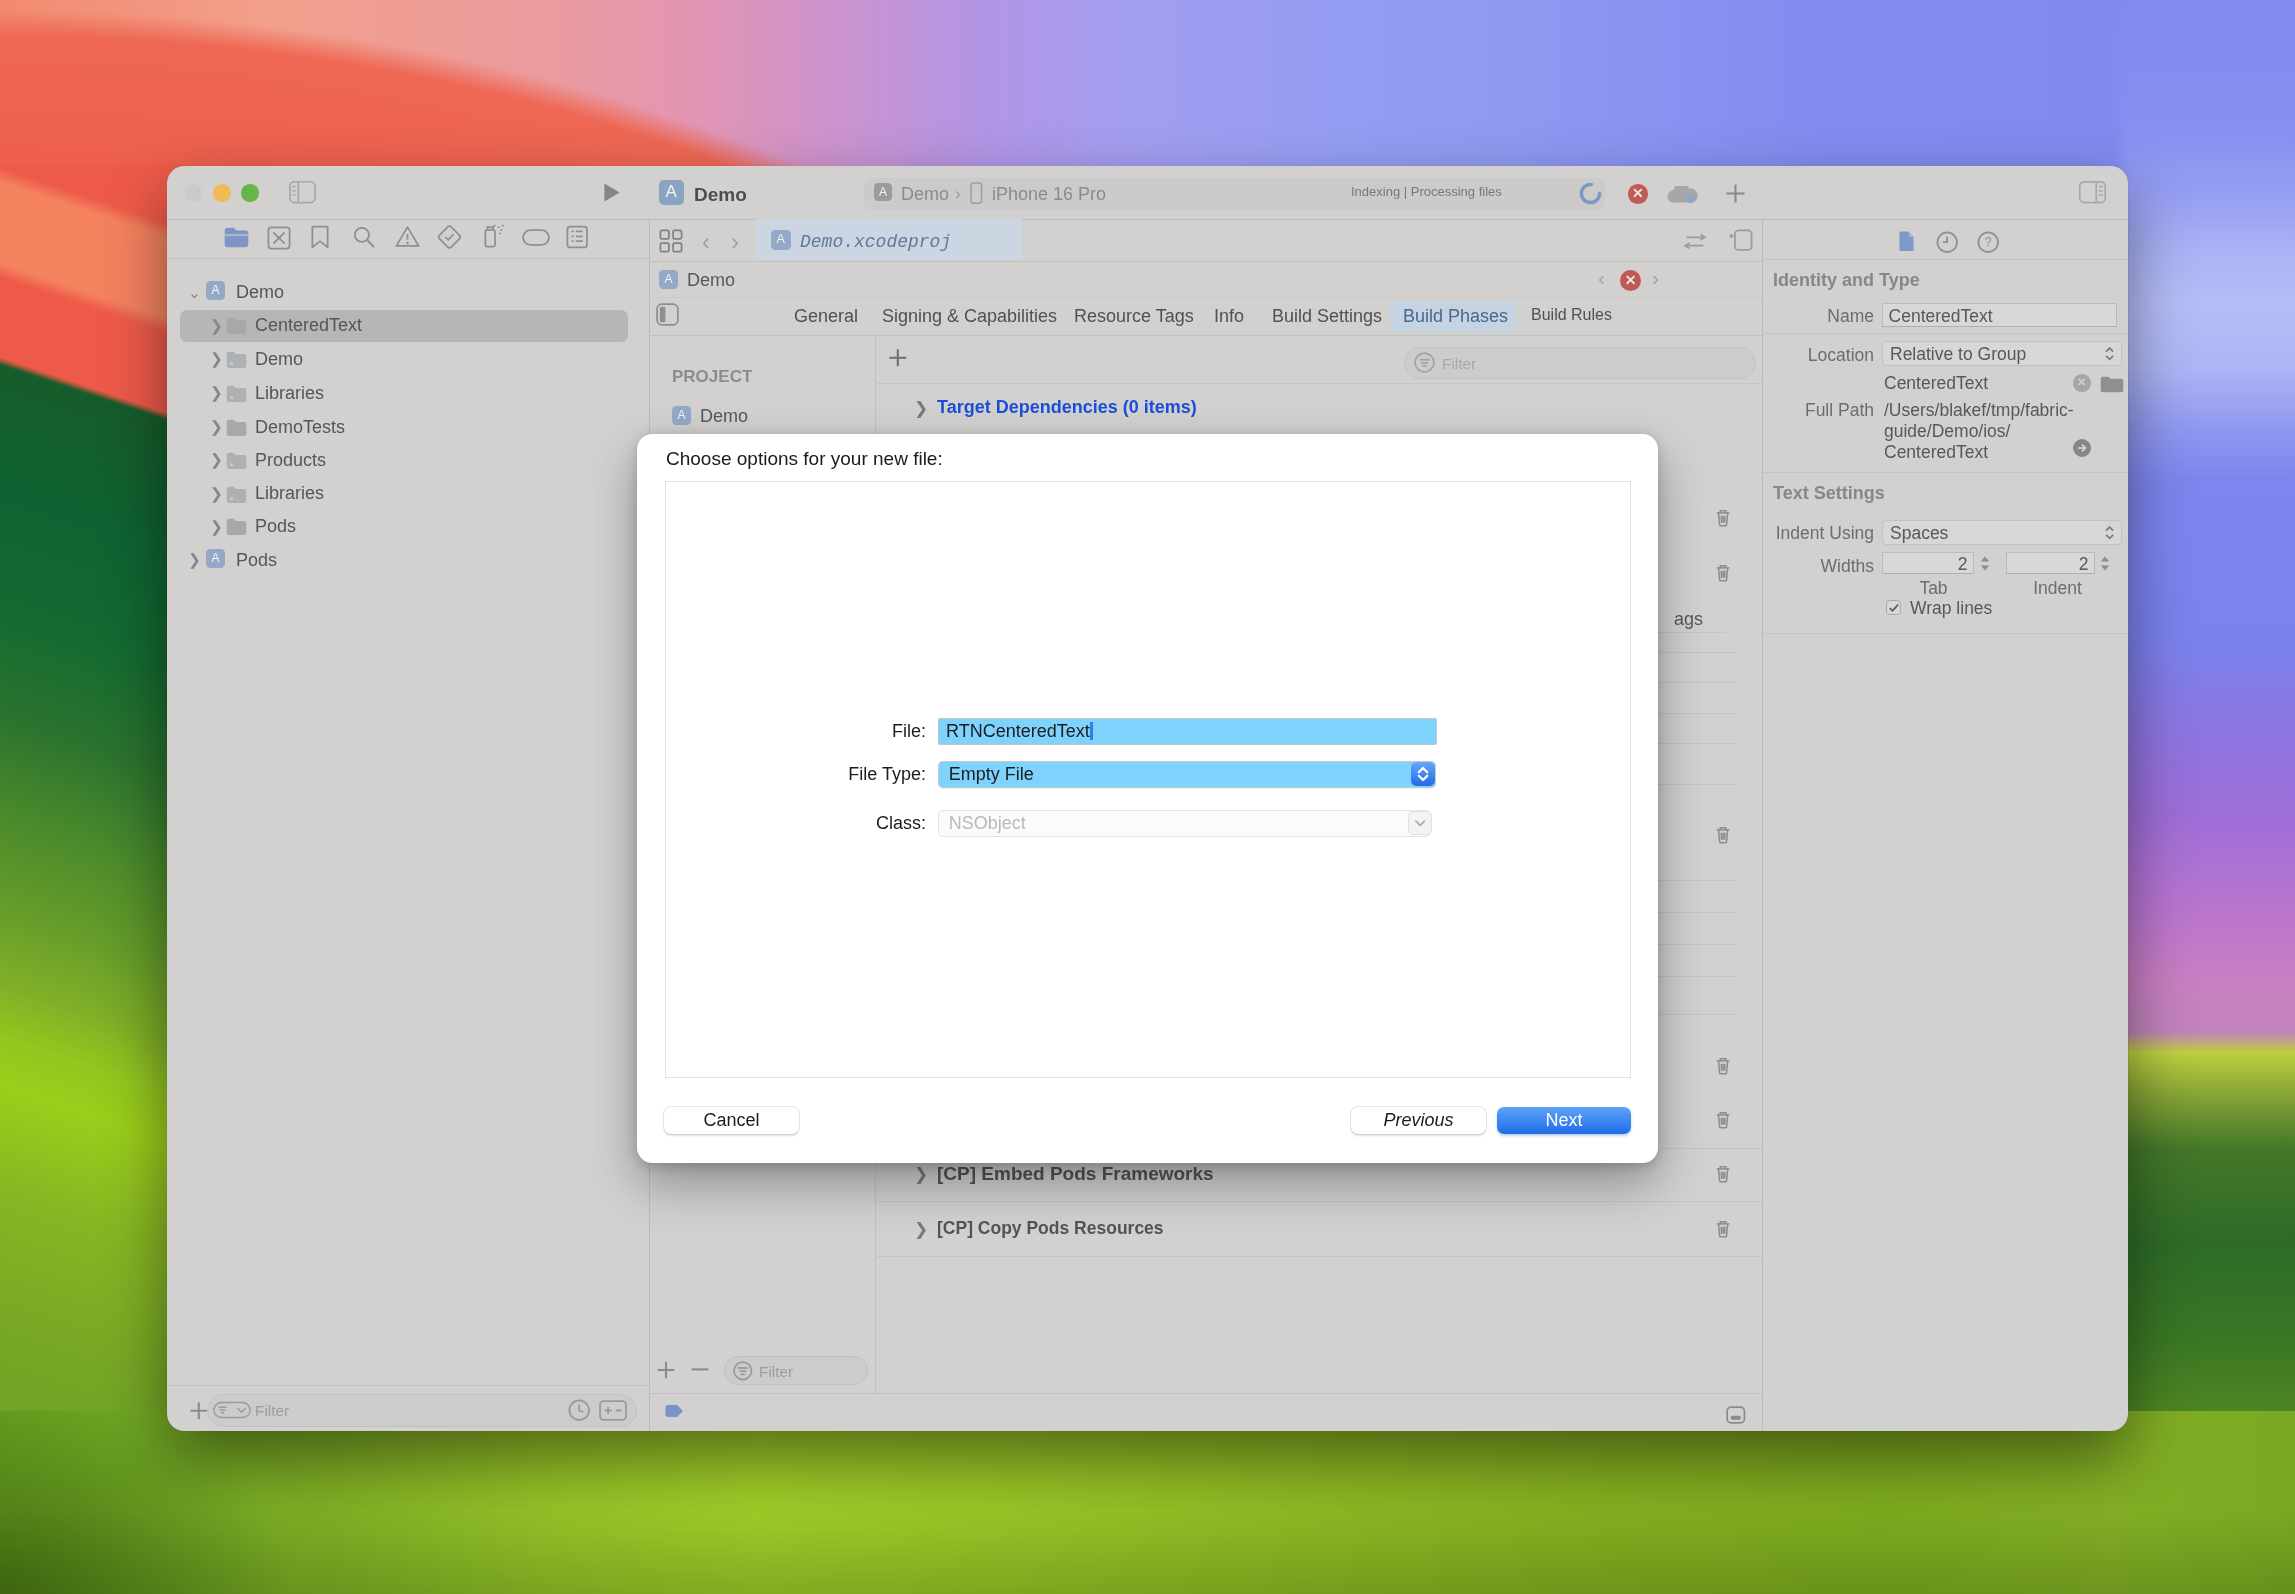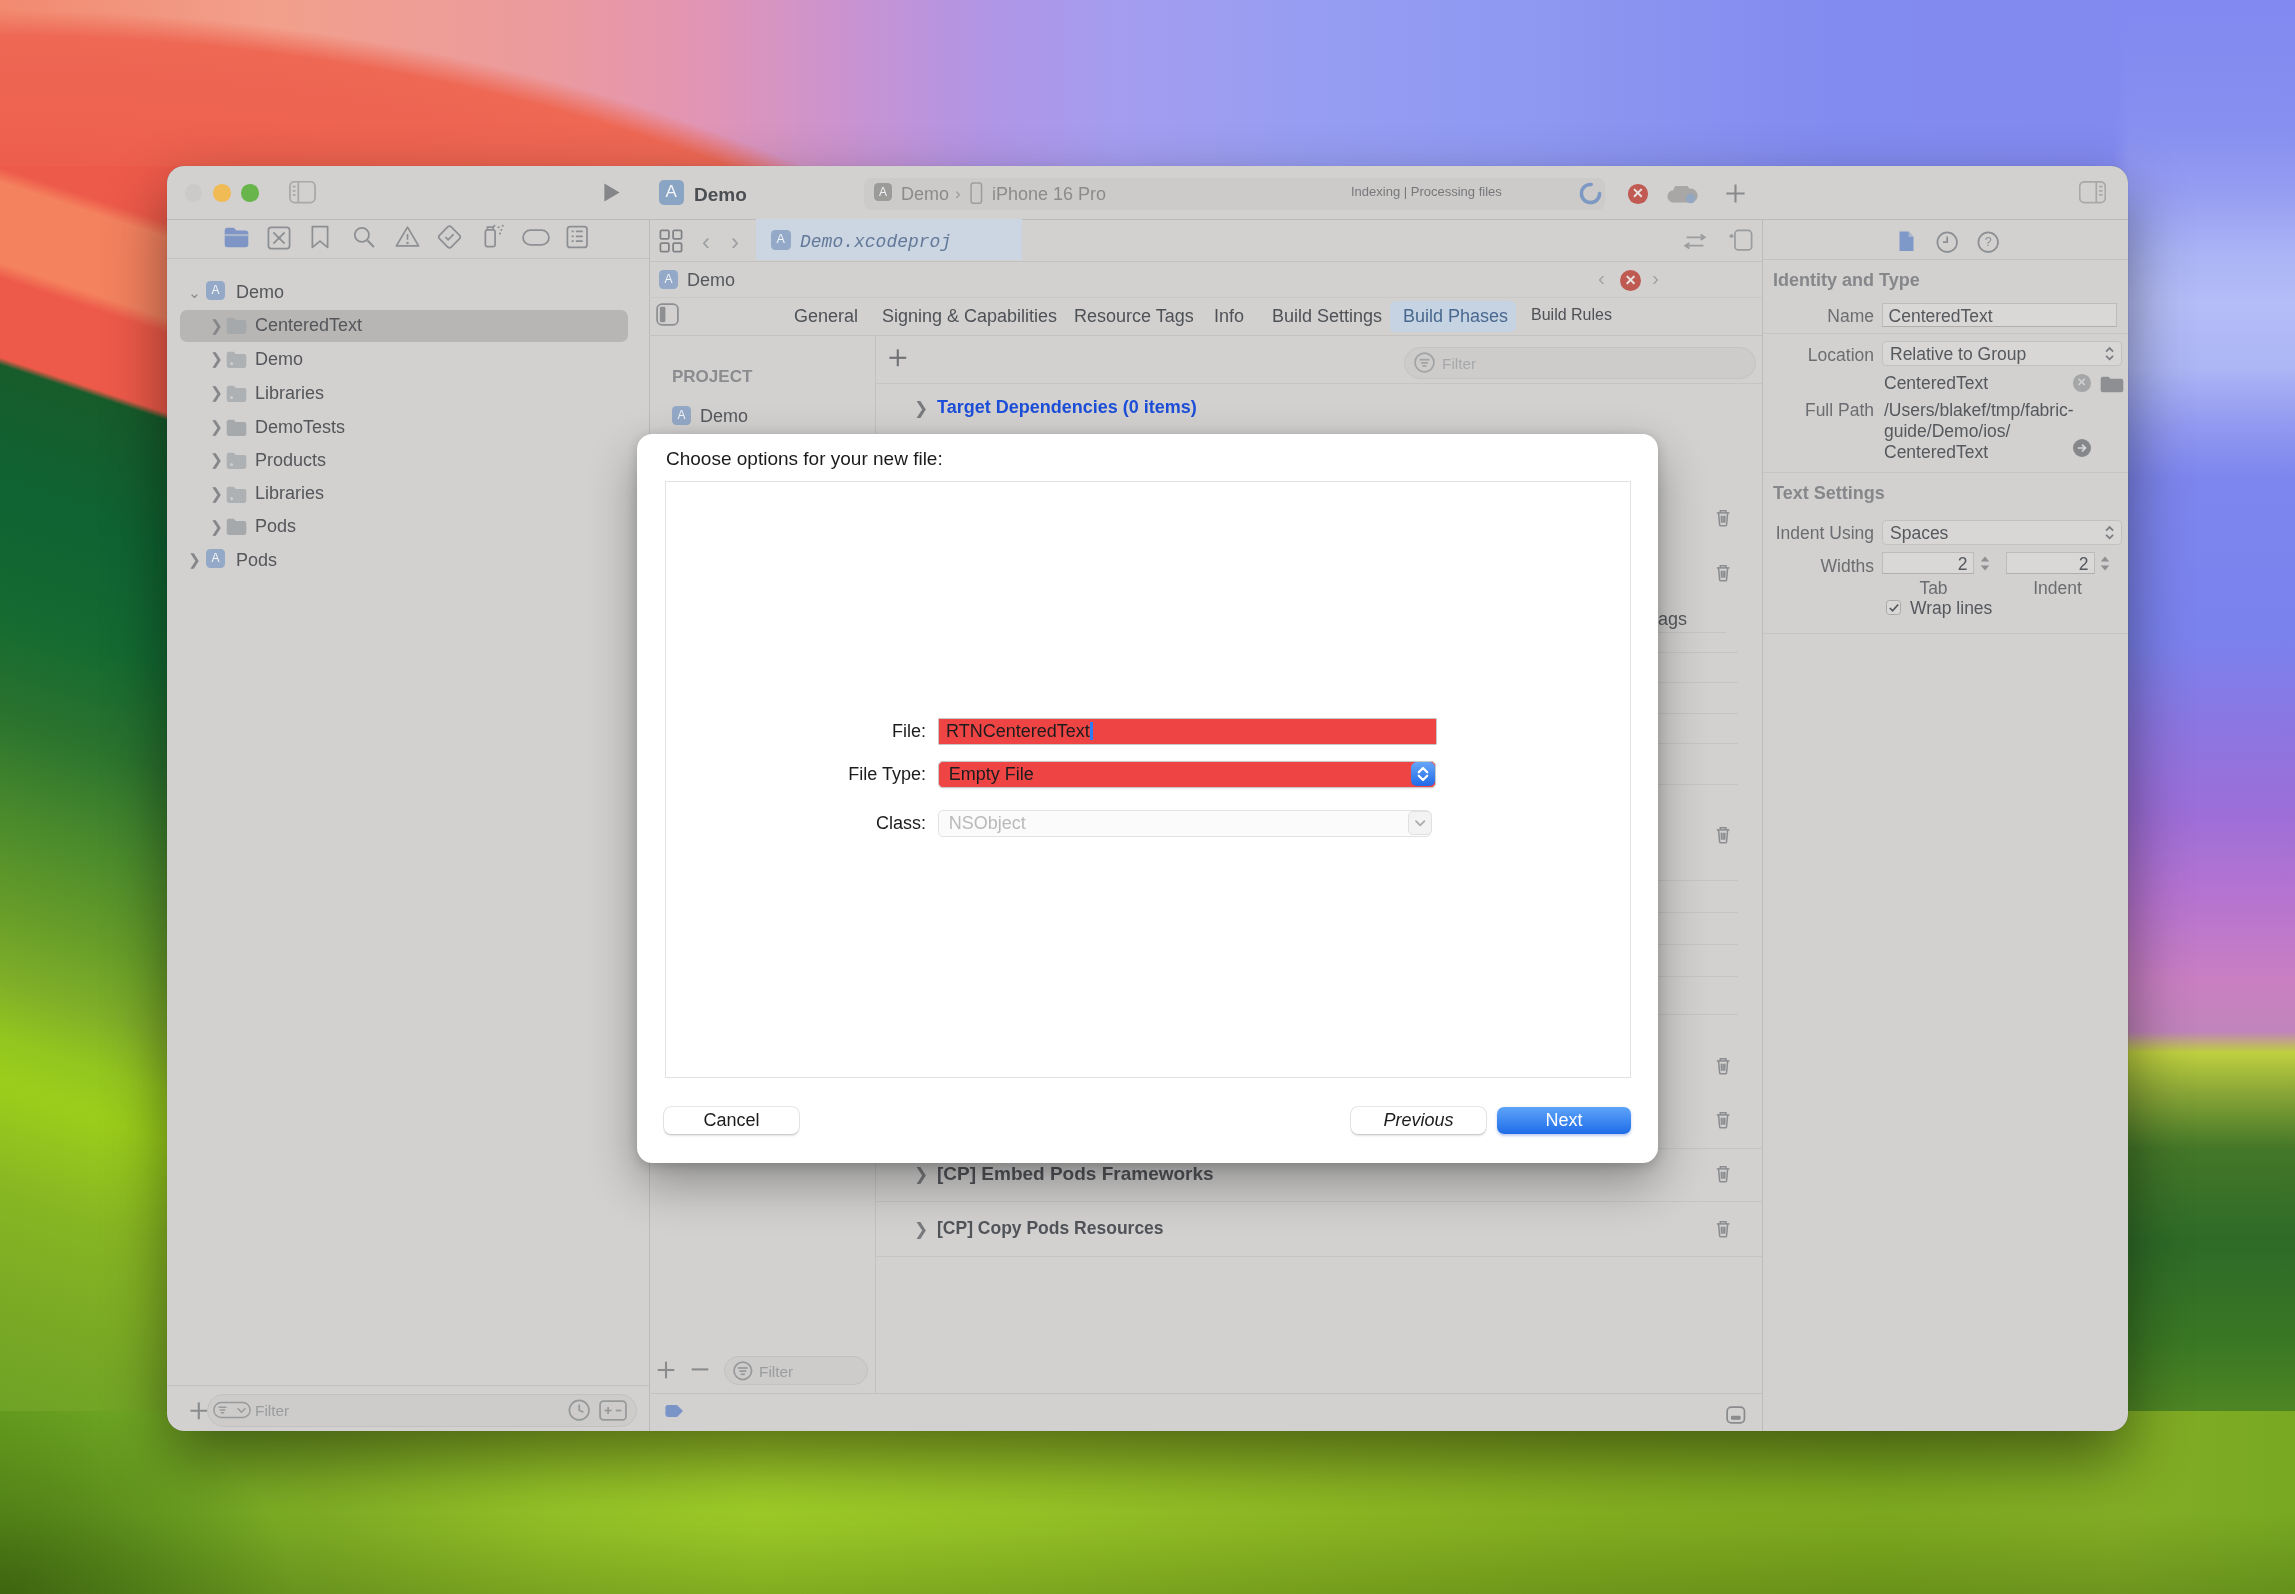--- a/index.html
+++ b/index.html
@@ -50,21 +50,21 @@
 
 #dlg { left:637px; top:434px; width:1021px; height:729px; background:#fff; border-radius:15.4px;
   box-shadow: 0 21px 49px rgba(0,0,0,.32), 0 2.8px 11.2px rgba(0,0,0,.17); }
 #dlg .title { position:absolute; left:29px; top:14px; font-size:19px; color:#1b1b1d; }
 #dlgbox { position:absolute; left:28px; top:47px; width:966px; height:597px; background:#fff;
   border:1.4px solid #e2e2e2; }
 .flabel { position:absolute; text-align:right; font-size:18px; color:#1c1c1e; width:140px; }
 .btn { position:absolute; height:27px; border-radius:7px; font-size:18px; text-align:center;
   line-height:27px; background:#fff; box-shadow:0 0 0 0.7px rgba(0,0,0,.12), 0 1.4px 2.1px rgba(0,0,0,.12); color:#1c1c1e; }
 .btnblue { background:linear-gradient(#5ea4f9, #1f6ce8); color:#fff; box-shadow:0 1.4px 2.8px rgba(40,90,200,.3); }
-.field { position:absolute; background:#ef4444; border:1.4px solid #c9c9c9; font-size:18px; color:#1c1c1e; }
+.field { position:absolute; background:#7dd3fc; border:1.4px solid #c9c9c9; font-size:18px; color:#1c1c1e; }
 </style>
 </head>
 <body>
 <div class="abs" id="wall"></div>
 <div class="abs" id="stripTop"></div>
 <div class="abs" id="stripLeft"></div>
 <div class="abs" id="stripRight"></div>
 <div class="abs" id="stripBottom"></div>
 
 <div class="abs" id="win">
@@ -336,21 +336,21 @@
   <div class="hline" style="left:1490px; top:486px; width:81px; background:#c6c5c4;"></div>
   <div class="hline" style="left:1490px; top:516px; width:81px; background:#c6c5c4;"></div>
   <div class="hline" style="left:1490px; top:547px; width:81px; background:#c6c5c4;"></div>
   <div class="hline" style="left:1490px; top:577px; width:81px; background:#c6c5c4;"></div>
   <div class="hline" style="left:1490px; top:618px; width:81px; background:#c6c5c4;"></div>
   <div class="hline" style="left:1490px; top:714px; width:81px; background:#c6c5c4;"></div>
   <div class="hline" style="left:1490px; top:746px; width:81px; background:#c6c5c4;"></div>
   <div class="hline" style="left:1490px; top:778px; width:81px; background:#c6c5c4;"></div>
   <div class="hline" style="left:1490px; top:810px; width:81px; background:#c6c5c4;"></div>
   <div class="hline" style="left:1490px; top:848px; width:81px; background:#c6c5c4;"></div>
-  <div class="abs" style="left:1491px; top:443px; font-size:18px; color:#55585c;">ags</div>
+  <div class="abs" style="left:1491px; top:443px; font-size:18px; color:#55585c;padding-left:16px;">ags</div>
   <div class="hline" style="left:1490px; top:466px; width:69px; background:#c6c5c4;"></div>
   <svg class="icon trash" style="left:1547px; top:342px;" viewBox="0 0 300 150" width="210" height="105">
       <use href="#trashico"></use>
     </svg>
   <svg class="icon trash" style="left:1547px; top:397px;" viewBox="0 0 300 150" width="210" height="105">
       <use href="#trashico"></use>
     </svg>
   <svg class="icon trash" style="left:1547px; top:659px;" viewBox="0 0 300 150" width="210" height="105">
       <use href="#trashico"></use>
     </svg>

